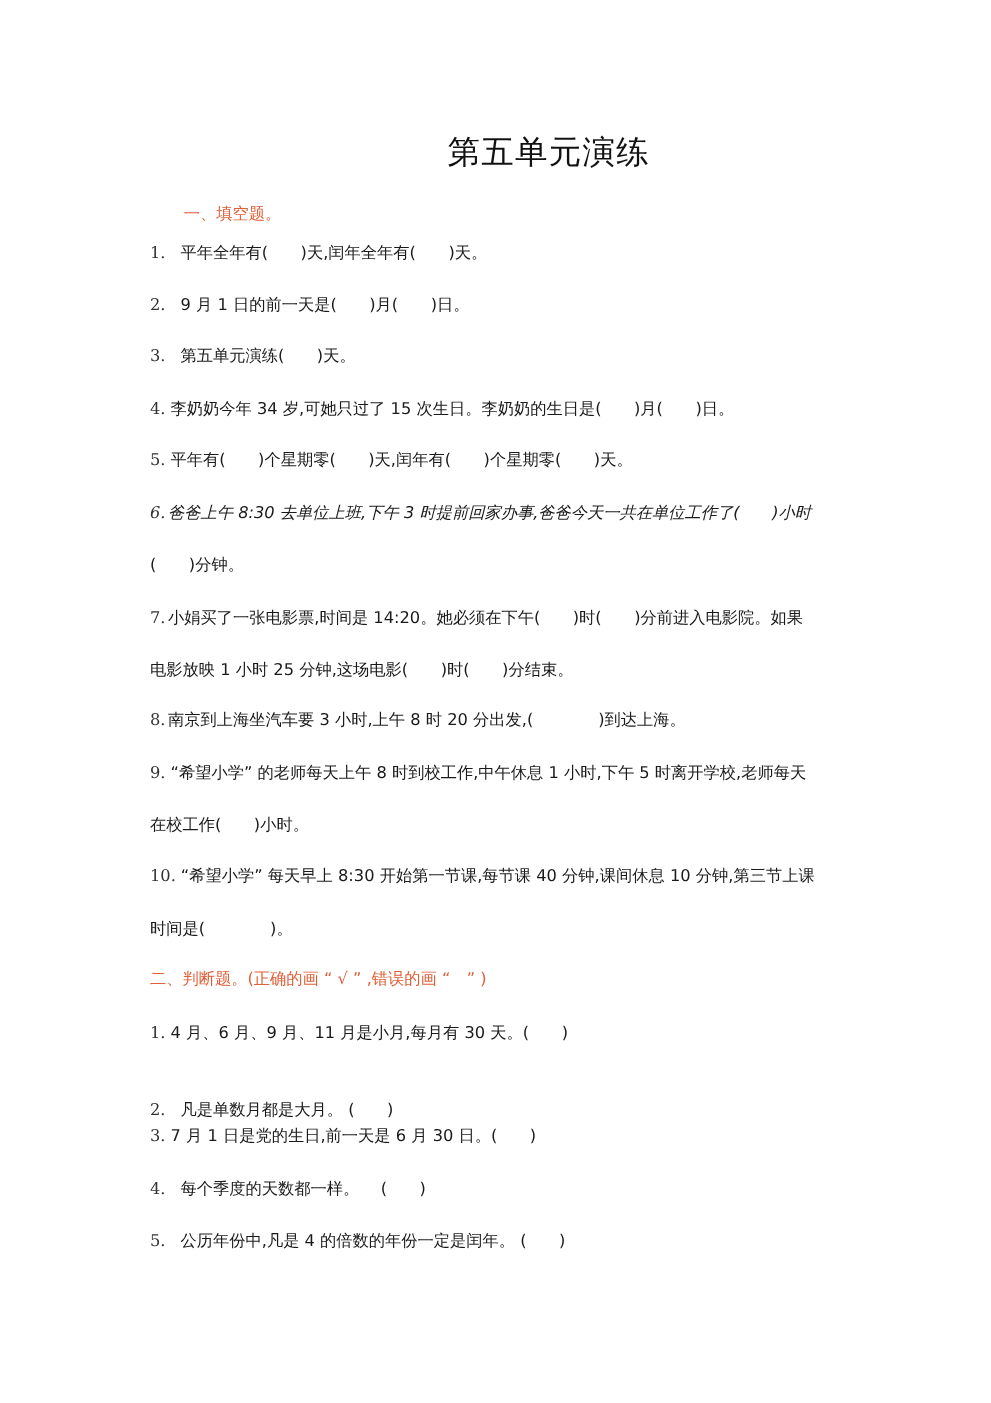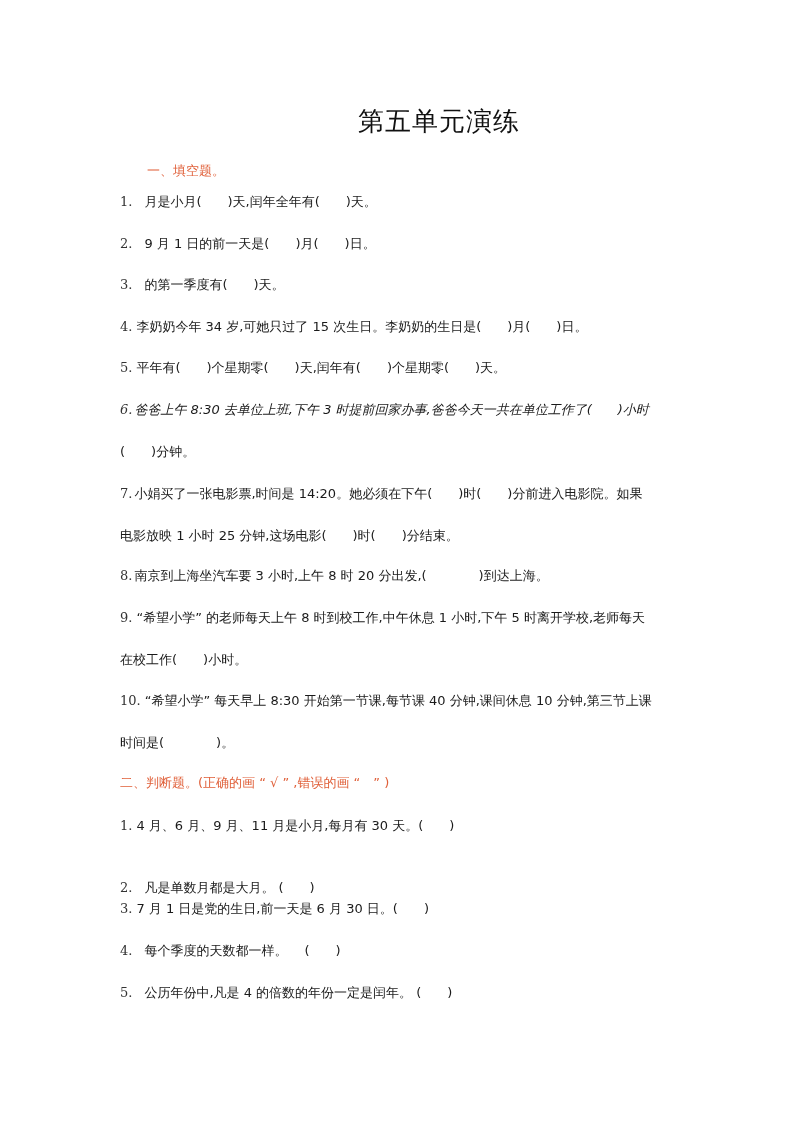--- a/index.html
+++ b/index.html
@@ -62,29 +62,29 @@
 </head>
 <body>
 
 <div>
 
   <div class="page-title">第五单元演练</div>
 
   <div class="section-heading sec1">一、填空题。</div>
 
   <div class="line" style="top:193px;">
-    <span class="num">1.</span><span>月是小月(　　)天,闰年全年有(　　)天。</span>
+    <span class="num">1.</span><span>平年全年有(　　)天,闰年全年有(　　)天。</span>
   </div>
 
   <div class="line" style="top:235px;">
     <span class="num">2.</span><span>9 月 1 日的前一天是(　　)月(　　)日。</span>
   </div>
 
   <div class="line" style="top:276px;">
-    <span class="num">3.</span><span>的第一季度有(　　)天。</span>
+    <span class="num">3.</span><span>第五单元演练(　　)天。</span>
   </div>
 
   <div class="line" style="top:318px;">
     <span class="num tight">4.</span><span>李奶奶今年 34 岁,可她只过了 15 次生日。李奶奶的生日是(　　)月(　　)日。</span>
   </div>
 
   <div class="line" style="top:359px;">
     <span class="num tight">5.</span><span>平年有(　　)个星期零(　　)天,闰年有(　　)个星期零(　　)天。</span>
   </div>
 

